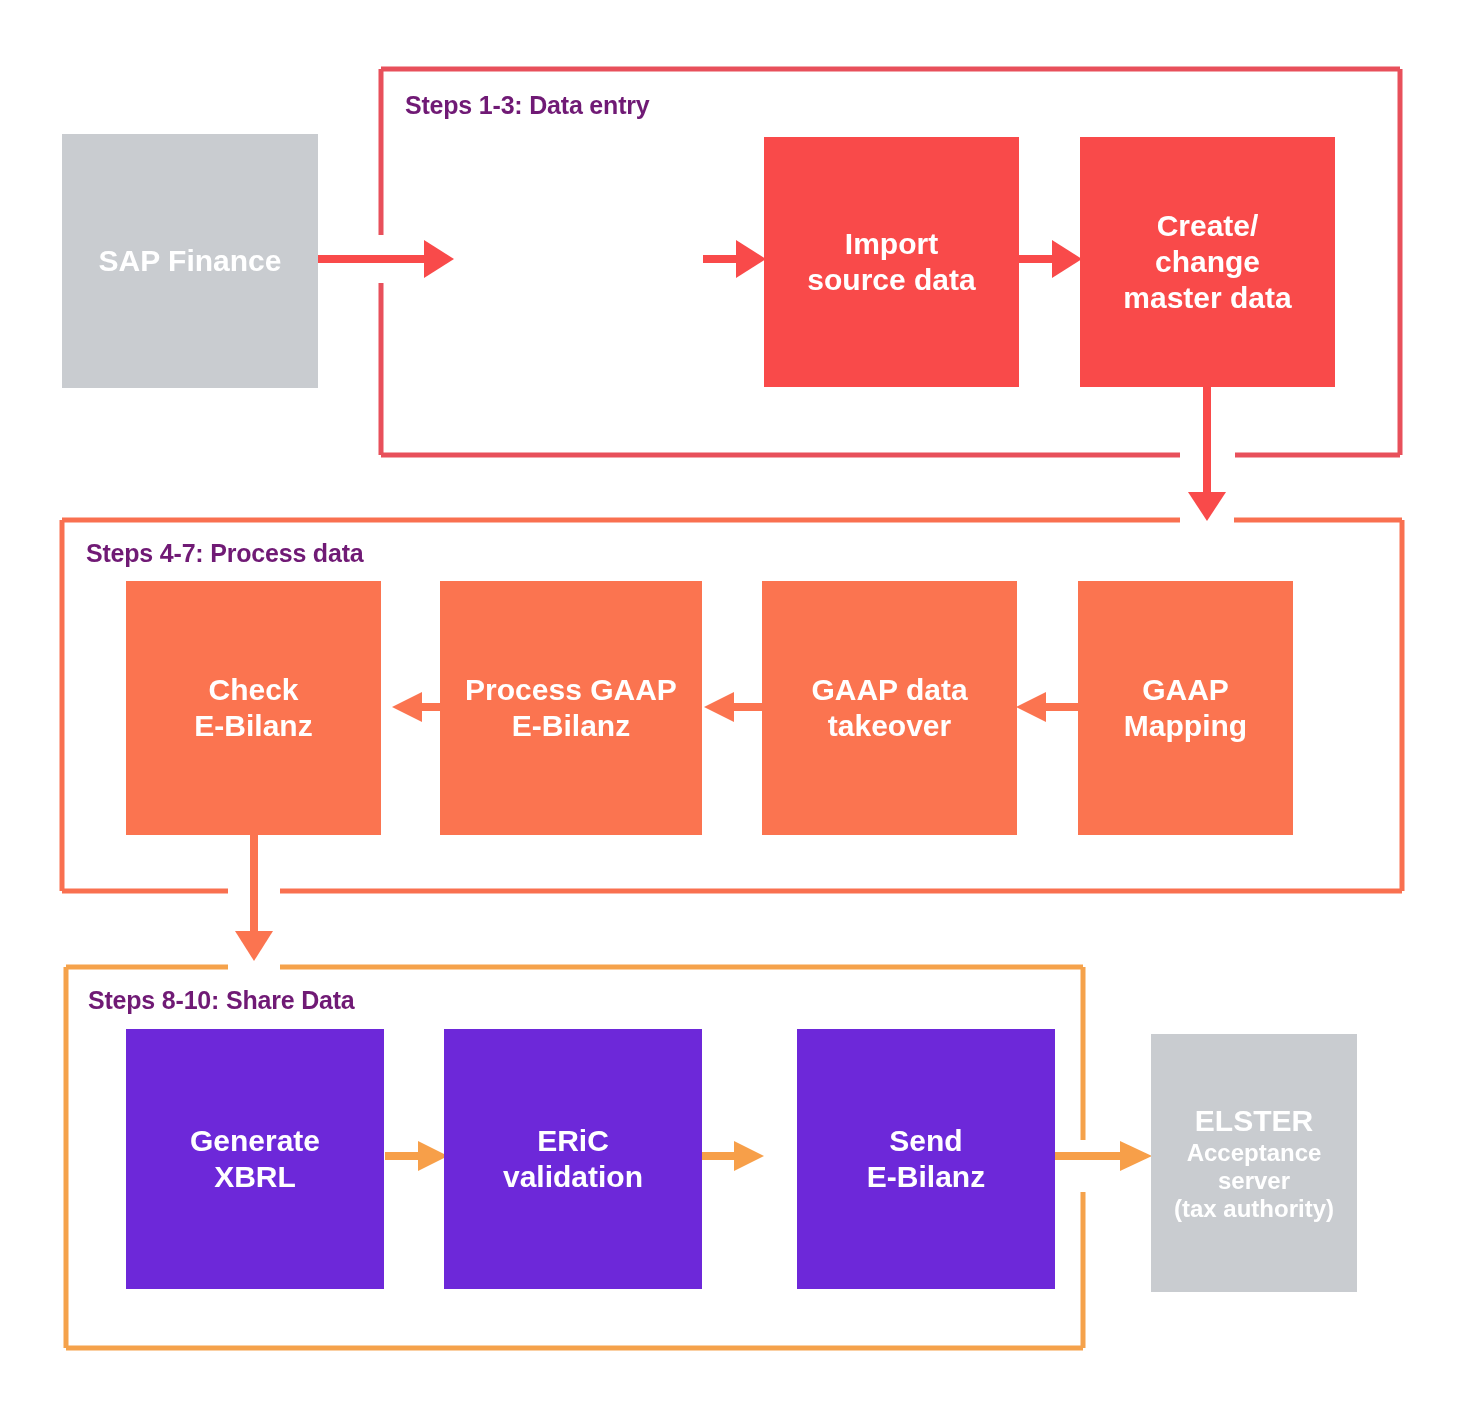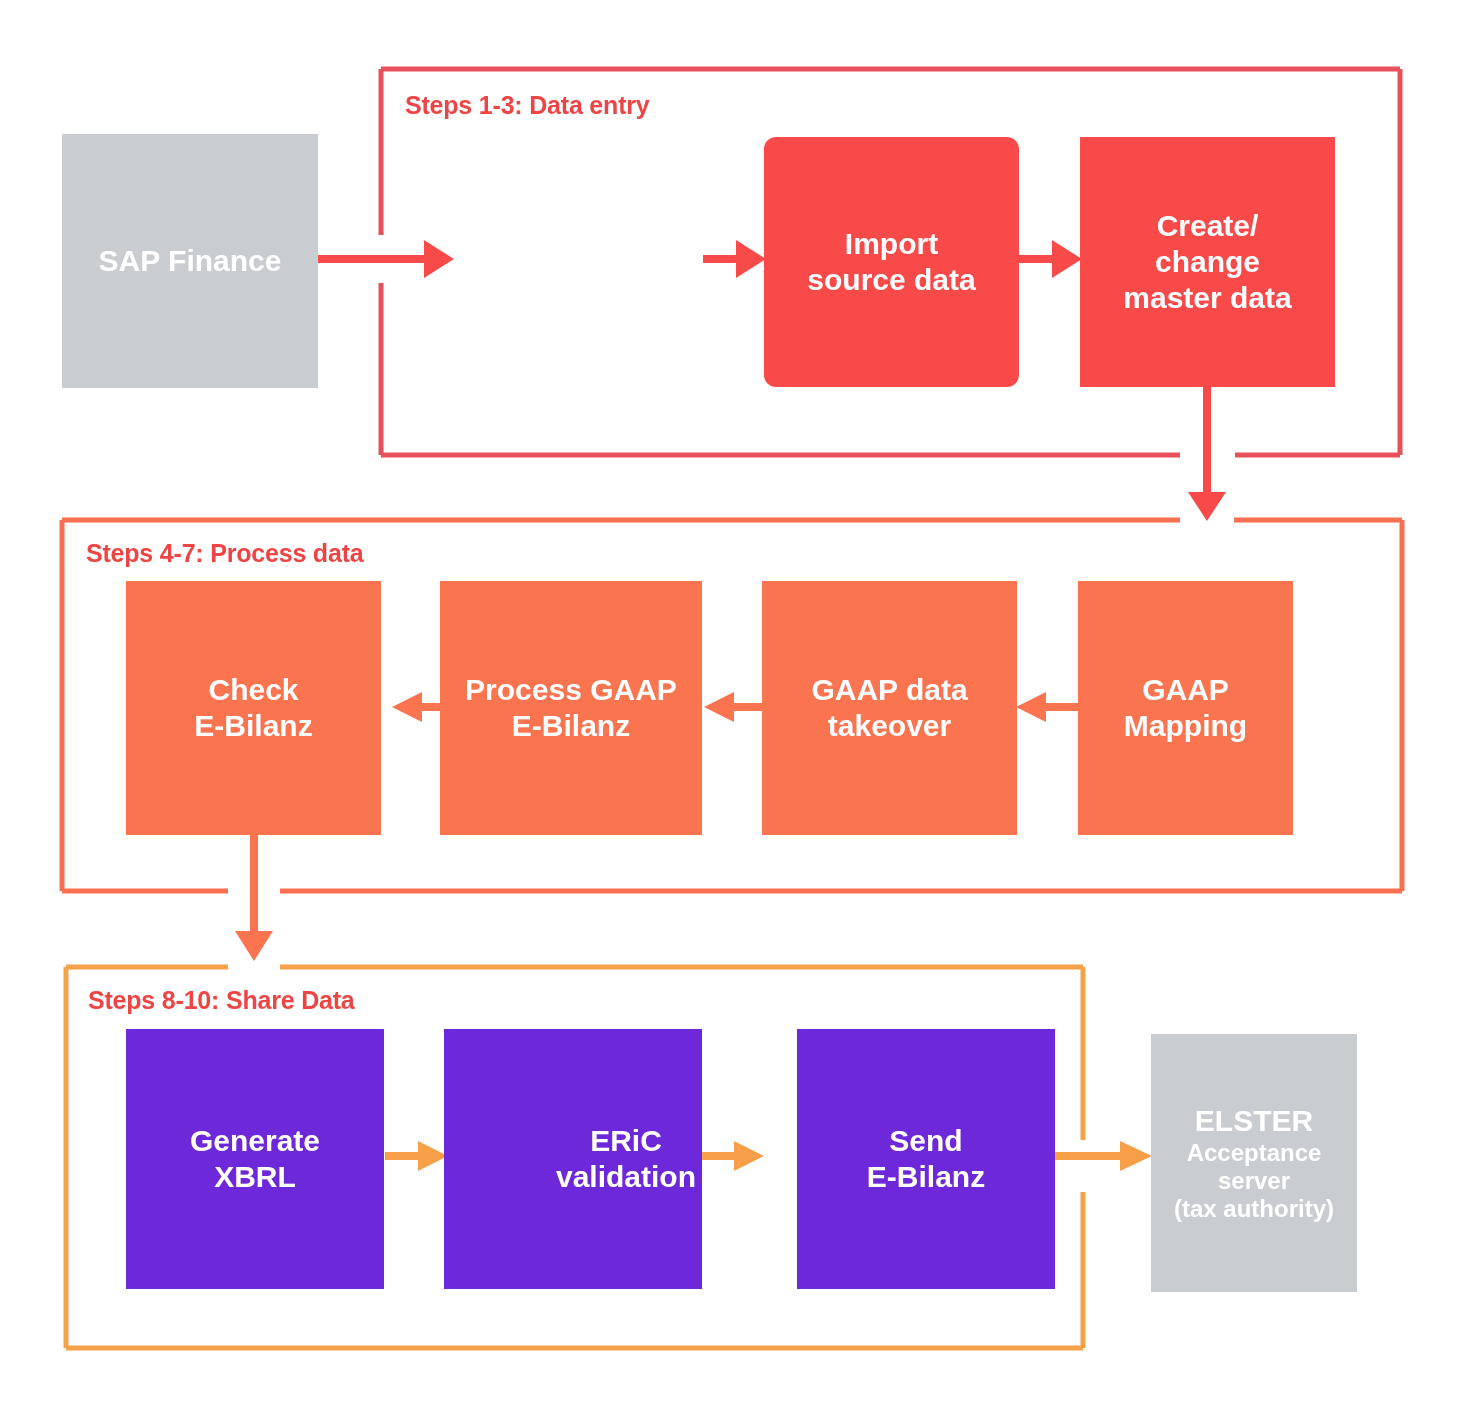--- a/index.html
+++ b/index.html
@@ -1,21 +1,21 @@
 <!DOCTYPE html>
 <html><head>
 <meta charset="utf-8">
 <style>
   html,body{margin:0;padding:0;background:#ffffff;}
   body{width:1460px;height:1407px;position:relative;overflow:hidden;
        font-family:"Liberation Sans","DejaVu Sans",sans-serif;}
   #stage{position:absolute;left:0;top:0;width:1460px;height:1407px;}
 
   svg.layer{position:absolute;left:0;top:0;width:1460px;height:1407px;pointer-events:none;}
-  .grp-title{position:absolute;font-weight:bold;font-size:25px;color:#ef4444;
+  .grp-title{position:absolute;font-weight:bold;font-size:25px;color:#701a75;
              letter-spacing:-0.2px;white-space:nowrap;}
 
   .node{position:absolute;box-sizing:border-box;display:flex;align-items:center;
         justify-content:center;text-align:center;color:#ffffff;font-weight:bold;
         line-height:1.20;}
   .node .lbl{display:block;padding:0 6px;}
 
   .n-red{background:#f94a4a;font-size:30px;}
   .n-orange{background:#fb7450;font-size:30px;}
   .n-amber{background:#6d28d9;font-size:30px;}
@@ -121,21 +121,21 @@
 
   <div class="grp-title" style="left:405px;top:91px;">Steps 1-3: Data entry</div>
   <div class="grp-title" style="left:86px;top:539px;">Steps 4-7: Process data</div>
   <div class="grp-title" style="left:88px;top:986px;">Steps 8-10: Share Data</div>
 
   <div class="node n-gray" style="left:62px;top:134px;width:256px;height:254px;">
     <span class="lbl">SAP Finance</span>
   </div>
 
 
-  <div class="node n-red" style="left:764px;top:137px;width:255px;height:250px;border-radius:12px;">
+  <div class="node n-red" style="left:764px;top:137px;width:255px;height:250px;">
     <span class="lbl">
       <span>Import</span><br>
       <span>source data</span>
     </span>
   </div>
 
   <div class="node n-red" style="left:1080px;top:137px;width:255px;height:250px;">
     <span class="lbl">
       <span>Create/</span><br>
       <span>change</span><br>
@@ -171,21 +171,21 @@
     </span>
   </div>
 
   <div class="node n-amber" style="left:126px;top:1029px;width:258px;height:260px;">
     <span class="lbl">
       <span>Generate</span><br>
       <span>XBRL</span>
     </span>
   </div>
 
-  <div class="node n-amber" style="left:444px;top:1029px;width:258px;height:260px;justify-content:flex-end;">
+  <div class="node n-amber" style="left:444px;top:1029px;width:258px;height:260px;">
     <span class="lbl">
       <span>ERiC</span><br>
       <span>validation</span>
     </span>
   </div>
 
   <div class="node n-amber" style="left:762px;top:1029px;width:258px;height:260px;margin-left:35px;">
     <span class="lbl">
       <span>Send</span><br>
       <span>E-Bilanz</span>

